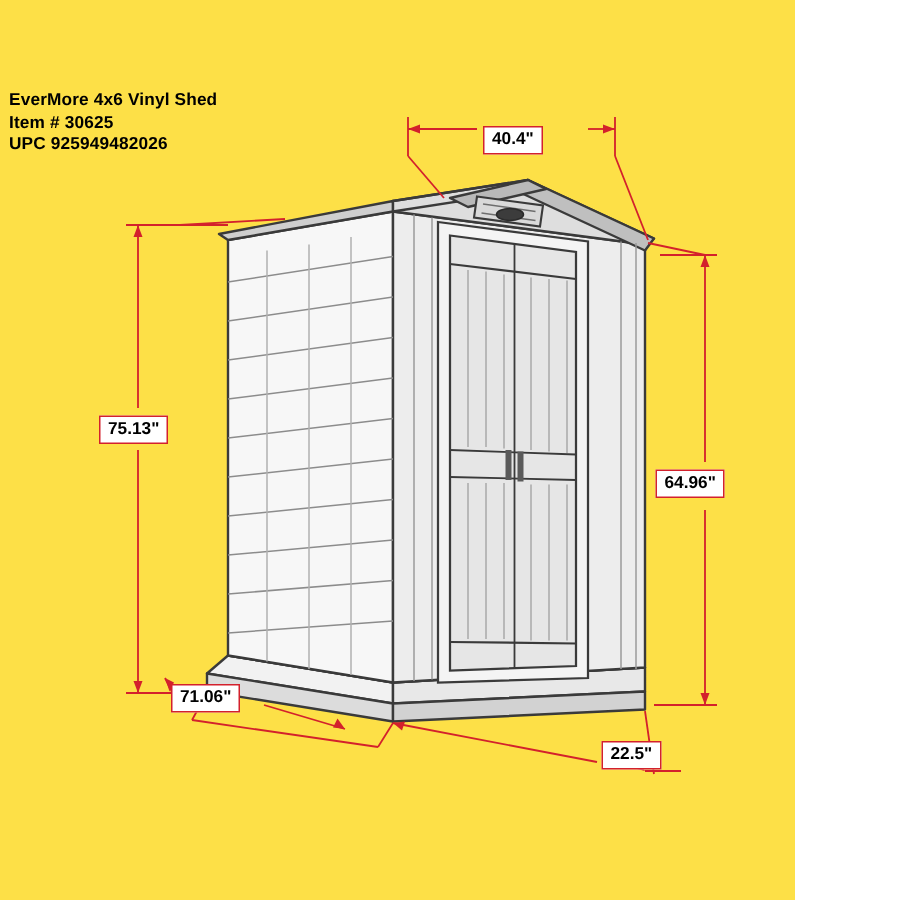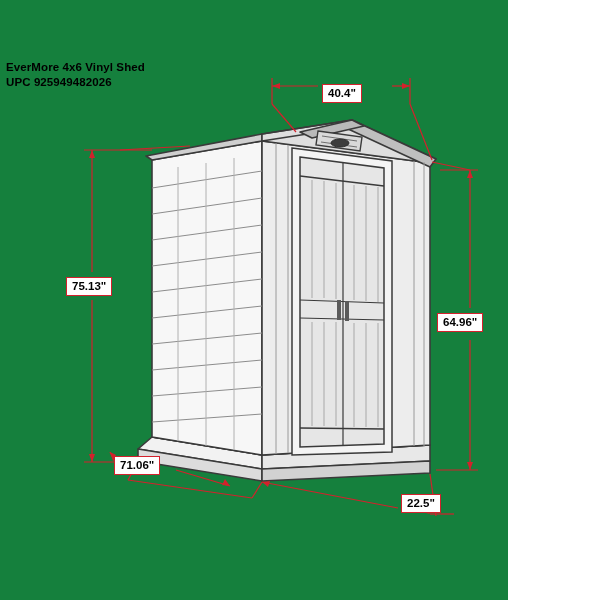--- a/index.html
+++ b/index.html
@@ -10,21 +10,22 @@
   body {
     width: 600px;
     height: 600px;
     font-family: "Liberation Sans", sans-serif;
     overflow: hidden;
   }
   #stage {
     position: relative;
     width: 508px;
     height: 600px;
-    background: #15803d;
+    background: #fde047;
+    padding-left: 22px;
   }
   #drawing {
     position: absolute;
     left: 0;
     top: 0;
     width: 600px;
     height: 600px;
   }
   .title-block {
     position: absolute;
@@ -197,20 +198,21 @@
       <path d="M262 482 L398 508"></path>
       <path d="M262 482 L270 481 L268 487 Z" fill="#d3212c" stroke="none"></path>
       <path d="M430 514 L422 512 L424 506 Z" fill="#d3212c" stroke="none"></path>
       <path d="M454 514 L430 514"></path>
       <path d="M430 474 L436 516"></path>
     </g>
   </svg>
 
   <div class="title-block">
     <div>EverMore 4x6 Vinyl Shed</div>
+    <div>Item # 30625</div>
     <div>UPC 925949482026</div>
   </div>
 
   <div class="dim-label" id="dim-width-top">40.4"</div>
 
   <div class="dim-label" id="dim-height-left">75.13"</div>
 
   <div class="dim-label" id="dim-height-right">64.96"</div>
 
   <div class="dim-label" id="dim-depth-front">71.06"</div>

